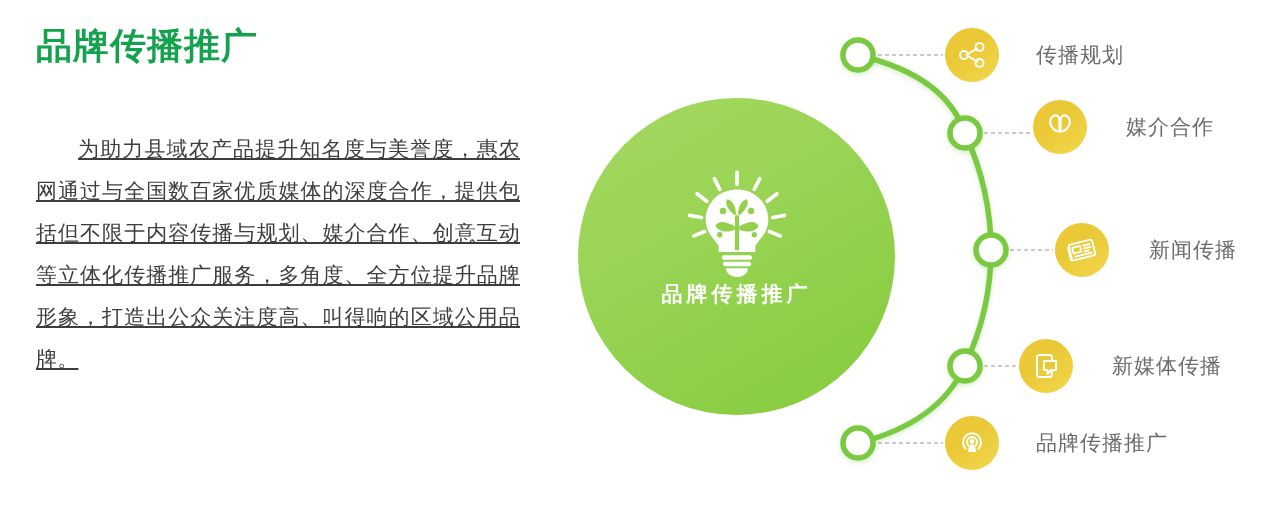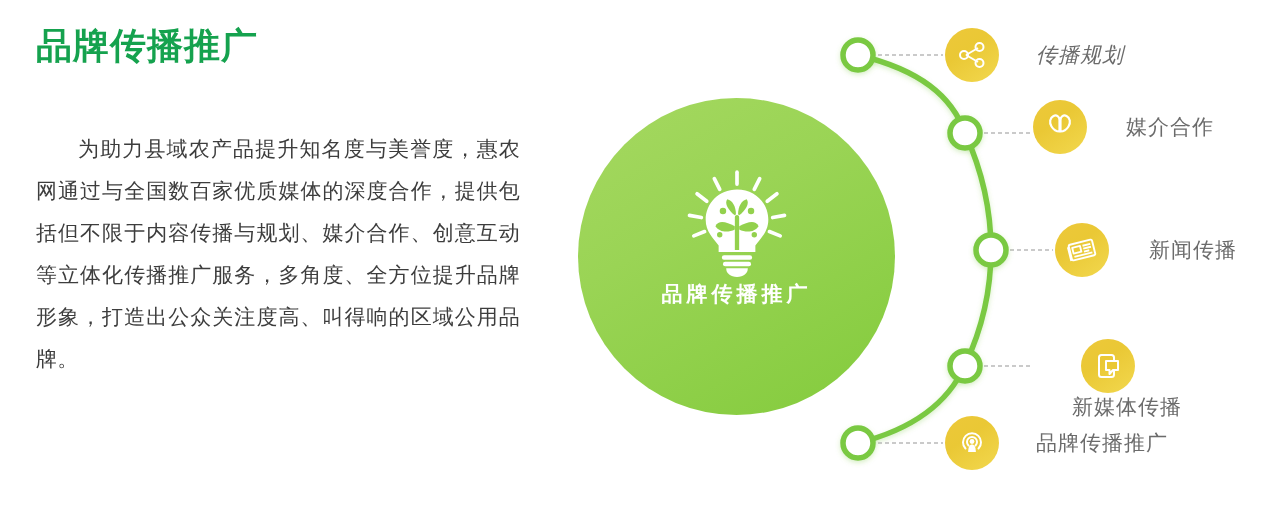--- a/index.html
+++ b/index.html
@@ -38,20 +38,21 @@
     position: absolute;
     left: 36px;
     top: 128px;
     width: 484px;
     font-size: 21px;
     line-height: 42px;
     color: #3d3d3d;
     text-indent: 2em;
     text-align: justify;
     letter-spacing: 0.2px;
+    text-decoration: underline;
   }
 
   
   #diagram {
     position: absolute;
     left: 560px;
     top: 0;
     width: 716px;
     height: 509px;
   }
@@ -194,21 +195,21 @@
       <svg width="30" height="30" viewBox="0 0 30 30">
         <g stroke="#ffffff" stroke-width="2" fill="none">
           <line x1="9" y1="15" x2="21" y2="8"></line>
           <line x1="9" y1="15" x2="21" y2="22"></line>
           <circle cx="7" cy="15" r="4"></circle>
           <circle cx="22.5" cy="7" r="4"></circle>
           <circle cx="22.5" cy="23" r="4"></circle>
         </g>
       </svg>
     </div>
-    <div class="item-label" style="margin-left:37px;font-style:italic;">传播规划</div>
+    <div class="item-label" style="margin-left:37px;">传播规划</div>
   </div>
 
   <div class="item-row" style="left:473px; top:100px;">
     <div class="item-icon">
       <svg width="32" height="30" viewBox="0 0 32 30">
         <g stroke="#ffffff" stroke-width="2.2" fill="none" stroke-linejoin="round">
           <path d="M15.5 8 C15.5 4.5 12.5 2.5 9.5 4 C6 5.7 5 10.5 7.5 14.5 C9.5 17.7 13 19.5 15.5 19.5 Z"></path>
           <path d="M16.5 8 C16.5 4.5 19.5 2.5 22.5 4 C26 5.7 27 10.5 24.5 14.5 C22.5 17.7 19 19.5 16.5 19.5 Z"></path>
         </g>
       </svg>
@@ -228,21 +229,21 @@
             <line x1="17.5" y1="17" x2="23" y2="17"></line>
             <line x1="7" y1="19.8" x2="25.5" y2="19.8"></line>
           </g>
           <path d="M2 9 L4 9 L4 23 L2 23 Z" fill="#ffffff"></path>
         </g>
       </svg>
     </div>
     <div class="item-label" style="margin-left:40px;">新闻传播</div>
   </div>
 
-  <div class="item-row" style="left:473px; top:339px;flex-direction:column;">
+  <div class="item-row" style="left:459px; top:339px;">
     <div class="item-icon">
       <svg width="30" height="30" viewBox="0 0 30 30">
         <g stroke="#ffffff" stroke-width="2" fill="none" stroke-linejoin="round">
           <rect x="6" y="4" width="15" height="22" rx="2.5"></rect>
           <path d="M13 10 L25 10 L25 19 L20 19 L16.5 23 L16.5 19 L13 19 Z" fill="#eac835"></path>
         </g>
       </svg>
     </div>
     <div class="item-label" style="margin-left:39px;">新媒体传播</div>
   </div>

